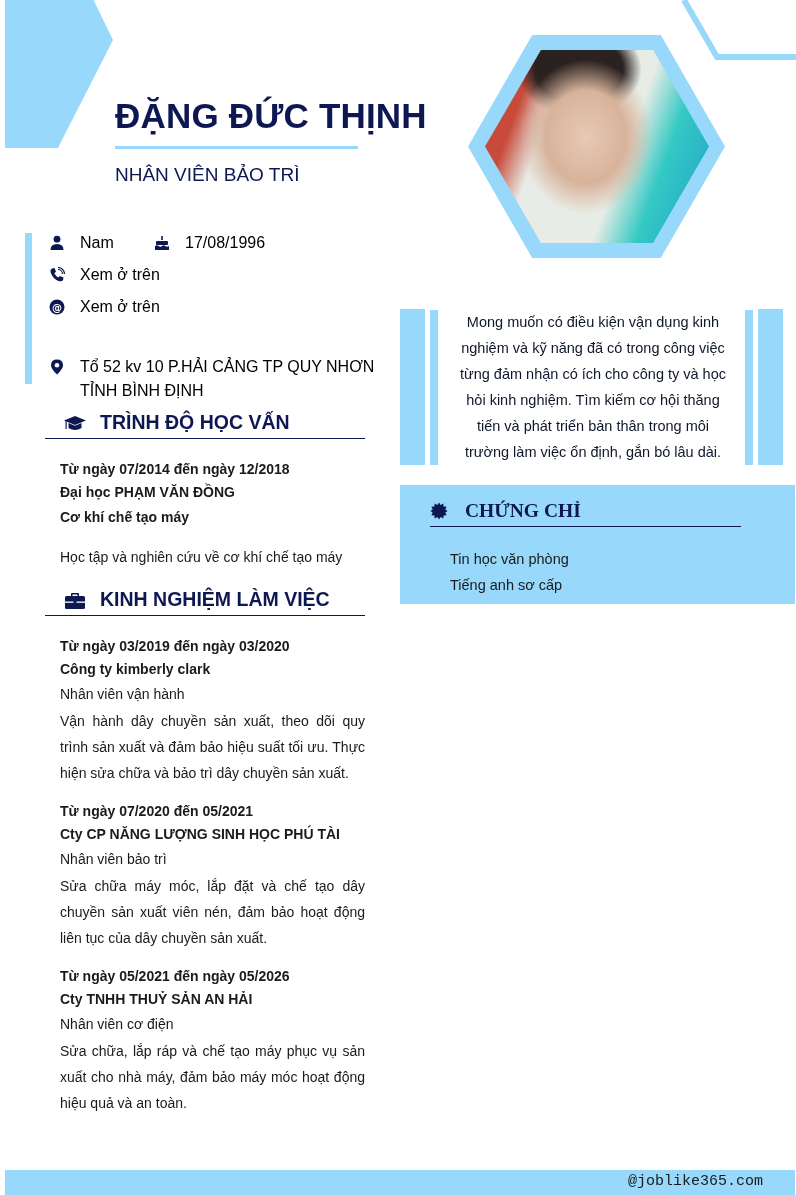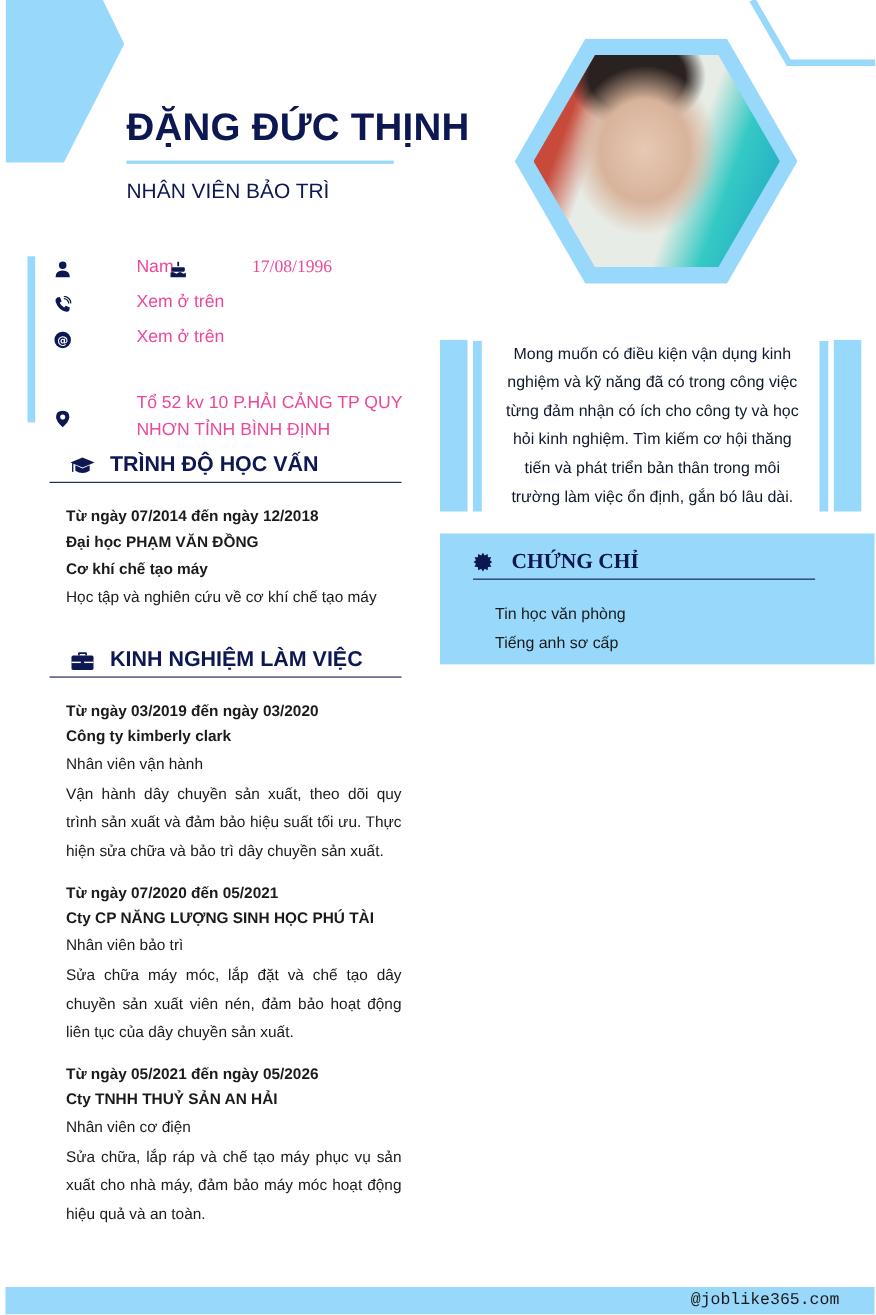--- a/index.html
+++ b/index.html
@@ -20,21 +20,21 @@
       radial-gradient(ellipse 28% 25% at 42% 10%, #2a2220 0%, #2a2220 70%, rgba(42,34,32,0) 100%),
       linear-gradient(110deg, #c74a3a 0%, #c74a3a 18%, #e8ece6 30%, #e8ece6 60%, #34c9c4 75%, #1ea0c9 100%); }
 
   
   .name { left: 115px; top: 96px; font-size: 35px; font-weight: 700; color: #0d1852; letter-spacing: 0.2px; white-space: nowrap; }
   .name-line { left: 115px; top: 146px; width: 243px; height: 3px; background: #97d8fb; }
   .job { left: 115px; top: 164px; font-size: 19px; color: #0d1852; white-space: nowrap; }
 
   
   .contact-bar { left: 25px; top: 233px; width: 7px; height: 151px; background: #97d8fb; }
-  .c-row { position: absolute; display: flex; align-items: center; font-size: 16px; color: #ec4899; line-height: 24px; gap: 44px; }
+  .c-row { position: absolute; display: flex; align-items: flex-start; font-size: 16px; color: #000000; line-height: 24px; }
   .c-icon { width: 16px; height: 16px; margin-top: 4px; display: inline-block; }
   .c-icon svg { width: 16px; height: 16px; display: block; }
 
   
   .obj-bar { position: absolute; background: #97d8fb; }
   .objective { left: 455px; top: 309px; width: 276px; text-align: center; font-size: 14.5px; line-height: 26px; color: #0f172a; }
 
   
   .cert-box { left: 400px; top: 485px; width: 395px; height: 119px; background: #97d8fb; }
   .cert-head { left: 430px; top: 498px; width: 311px; height: 29px; border-bottom: 1.5px solid #0d1852; }
@@ -76,21 +76,21 @@
 
 <div class="c-row" style="left:49px; top:231px;">
   <span class="c-icon">
     <svg viewBox="0 0 16 16">
         <circle cx="8" cy="4.2" r="3.4" fill="#0d1852"></circle>
         <path d="M1.5 15 Q1.5 9 8 9 Q14.5 9 14.5 15 Z" fill="#0d1852"></path>
       </svg>
   </span>
   <span style="margin-left:15px;">Nam</span>
 </div>
-<div class="c-row" style="left:154px; top:231px;font-family:Liberation Serif, serif;">
+<div class="c-row" style="left:154px; top:231px;">
   <span class="c-icon">
     <svg viewBox="0 0 16 16">
         <rect x="7.2" y="1" width="1.6" height="4" fill="#0d1852"></rect>
         <rect x="2" y="6" width="12" height="4" rx="1" fill="#0d1852"></rect>
         <path d="M1 11 Q3 9.5 4.7 11 Q6.3 12.5 8 11 Q9.7 9.5 11.3 11 Q13 12.5 15 11 V15 H1 Z" fill="#0d1852"></path>
       </svg>
   </span>
   <span style="margin-left:15px;">17/08/1996</span>
 </div>
 <div class="c-row" style="left:49px; top:263px;">
@@ -147,21 +147,21 @@
         <path d="M4.5 8 V13 Q11 17 17.5 13 V8 L11 10.8 Z" fill="#0d1852"></path>
         <rect x="1.5" y="6" width="1.2" height="8" fill="#0d1852"></rect>
       </svg>
   </span>
   <span class="sec-title">TRÌNH ĐỘ HỌC VẤN</span>
 </div>
 <div class="entry" style="top:458px;">
   <div class="bold">Từ ngày 07/2014 đến ngày 12/2018</div>
   <div class="bold">Đại học PHẠM VĂN ĐỒNG</div>
   <div class="bold" style="margin-top:2px;">Cơ khí chế tạo máy</div>
-  <div class="norm" style="margin-top:1px;">Học tập và nghiên cứu về cơ khí chế tạo máy</div>
+  <div class="norm" style="margin-top:16px;">Học tập và nghiên cứu về cơ khí chế tạo máy</div>
 </div>
 
 <div class="sec-head" style="top:586px;">
   <span class="ic">
     <svg viewBox="0 0 22 18">
         <path d="M7 4 V2 Q7 1 8 1 H14 Q15 1 15 2 V4 H13.5 V2.5 H8.5 V4 Z" fill="#0d1852"></path>
         <rect x="1" y="4" width="20" height="13" rx="1.5" fill="#0d1852"></rect>
         <rect x="1" y="9.5" width="20" height="1.3" fill="#ffffff"></rect>
         <rect x="9.5" y="8.5" width="3" height="3" fill="#0d1852"></rect>
       </svg>

